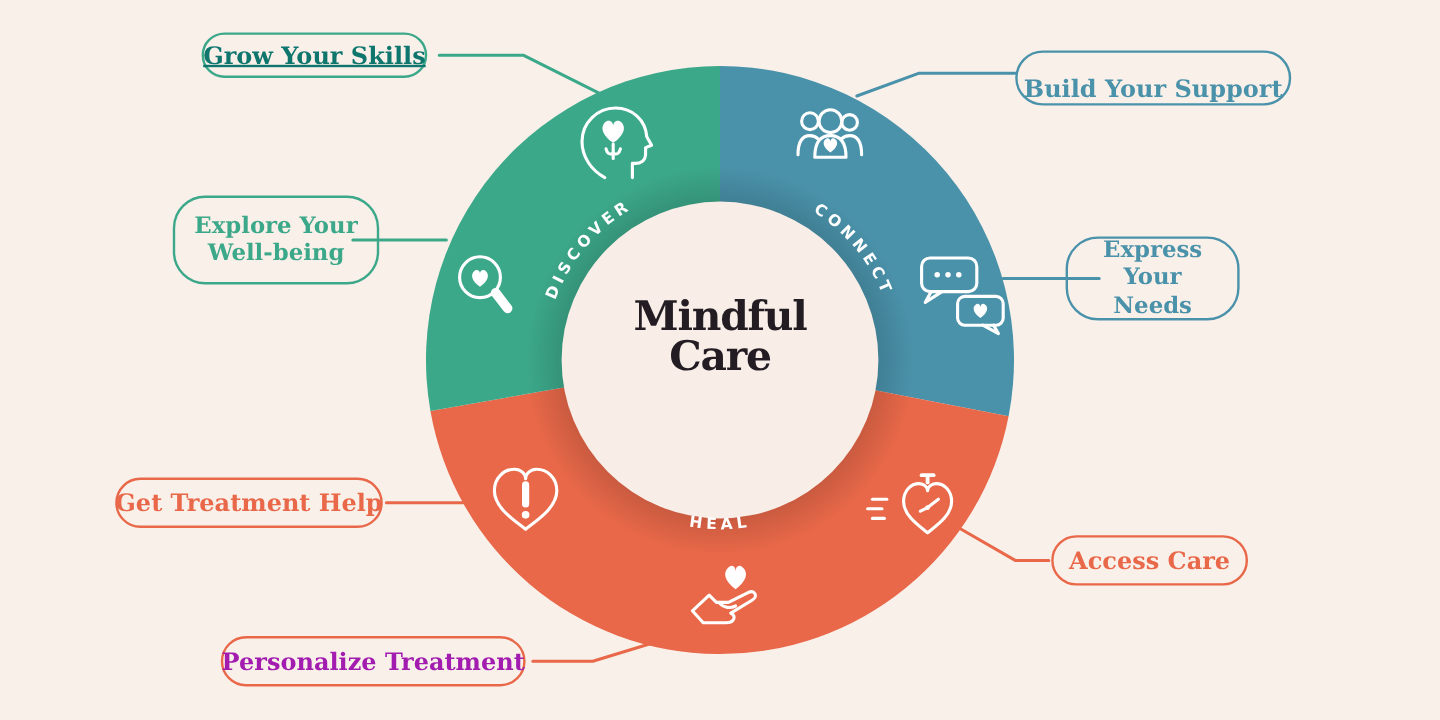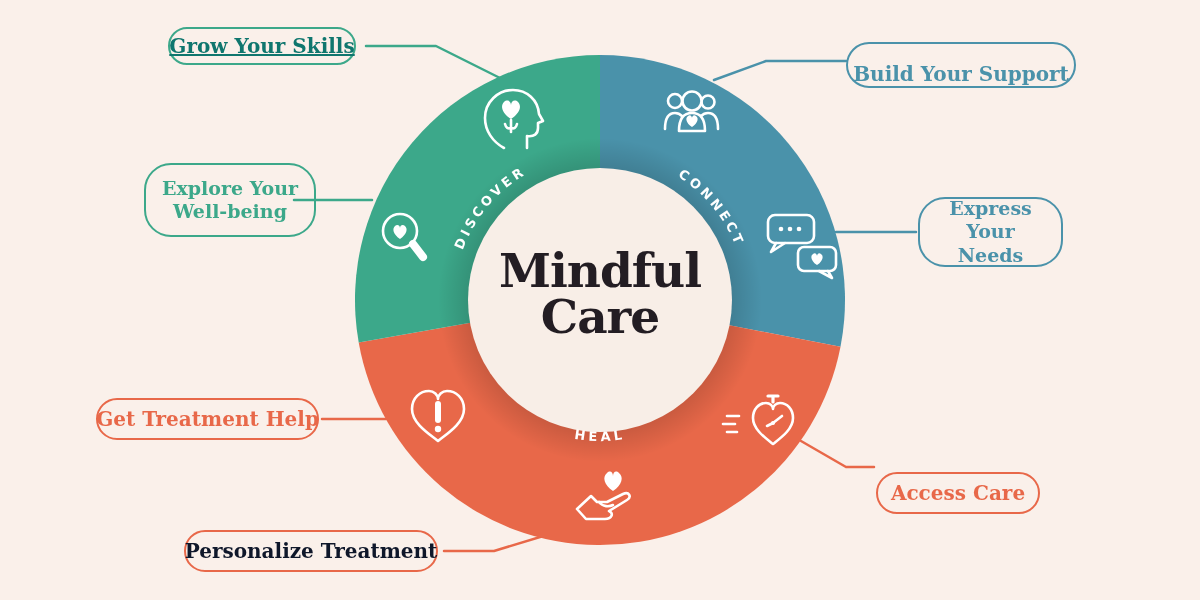--- a/index.html
+++ b/index.html
@@ -10,27 +10,27 @@
 
   .pill{position:absolute;box-sizing:border-box;border:2.5px solid;background:transparent;
         border-radius:999px;font-weight:bold;font-size:20px;line-height:1.22;
         display:flex;align-items:center;justify-content:center;text-align:center;
         white-space:nowrap;}
   .pill.multi{border-radius:27px;white-space:normal;font-size:19px;}
 
   .pill-grow       {left:168px;top:27px; width:188px;height:38px;}
   .pill-build      {left:846px;top:42px; width:230px;height:46px;align-items:flex-end;}
   .pill-explore    {left:122px;top:163px;width:172px;height:74px;padding:24px 14px;margin-left:22px;}
-  .pill-express    {left:918px;top:197px;width:145px;height:70px;padding:0 14px;}
+  .pill-express    {left:888px;top:197px;width:145px;height:70px;padding:0 14px;}
   .pill-immediate  {left:96px; top:398px;width:223px;height:42px;}
   .pill-access     {left:876px;top:446px;width:164px;height:42px;}
   .pill-personalize{left:184px;top:530px;width:254px;height:42px;}
 
   .center-title{position:absolute;left:450px;top:248px;width:300px;text-align:center;
-                font-weight:bold;font-size:47px;line-height:0.98;letter-spacing:-1px;
+                font-weight:bold;font-size:34px;line-height:0.98;letter-spacing:-1px;
                 color:#231d23;}
 
   .ring-label{font-family:"DejaVu Sans", sans-serif;font-weight:bold;font-size:13px;
               letter-spacing:3.5px;fill:#ffffff;}
   .st{fill:none;stroke:#ffffff;stroke-width:2.6;stroke-linecap:round;stroke-linejoin:round;}
   .conn{fill:none;stroke-width:2.5;stroke-linecap:round;stroke-linejoin:round;}
 </style>
 </head>
 <body style="background: rgb(250, 240, 234);">
 
@@ -141,24 +141,24 @@
   </div>
   <div class="pill multi pill-explore" style="color: rgb(60, 168, 138); border-color: rgb(60, 168, 138);">
     <span>Explore Your Well-being</span>
   </div>
   <div class="pill multi pill-express" style="color: rgb(74, 146, 170); border-color: rgb(74, 146, 170);">
     <span>Express Your Needs</span>
   </div>
   <div class="pill pill-immediate" style="color: rgb(232, 104, 73); border-color: rgb(232, 104, 73);">
     <span>Get Treatment Help</span>
   </div>
-  <div class="pill pill-access" style="color: rgb(232, 104, 73); border-color: rgb(232, 104, 73); margin-top: 26px;">
+  <div class="pill pill-access" style="color: rgb(232, 104, 73); border-color: rgb(232, 104, 73);">
     <span>Access Care</span>
   </div>
-  <div class="pill pill-personalize" style="color: #0f172a; border-color: rgb(232, 104, 73);">
+  <div class="pill pill-personalize" style="color: #a21caf; border-color: rgb(232, 104, 73);">
     <span>Personalize Treatment</span>
   </div>
 
   <div class="center-title">
     <div>Mindful</div>
     <div>Care</div>
   </div>
 
 </div>
 

